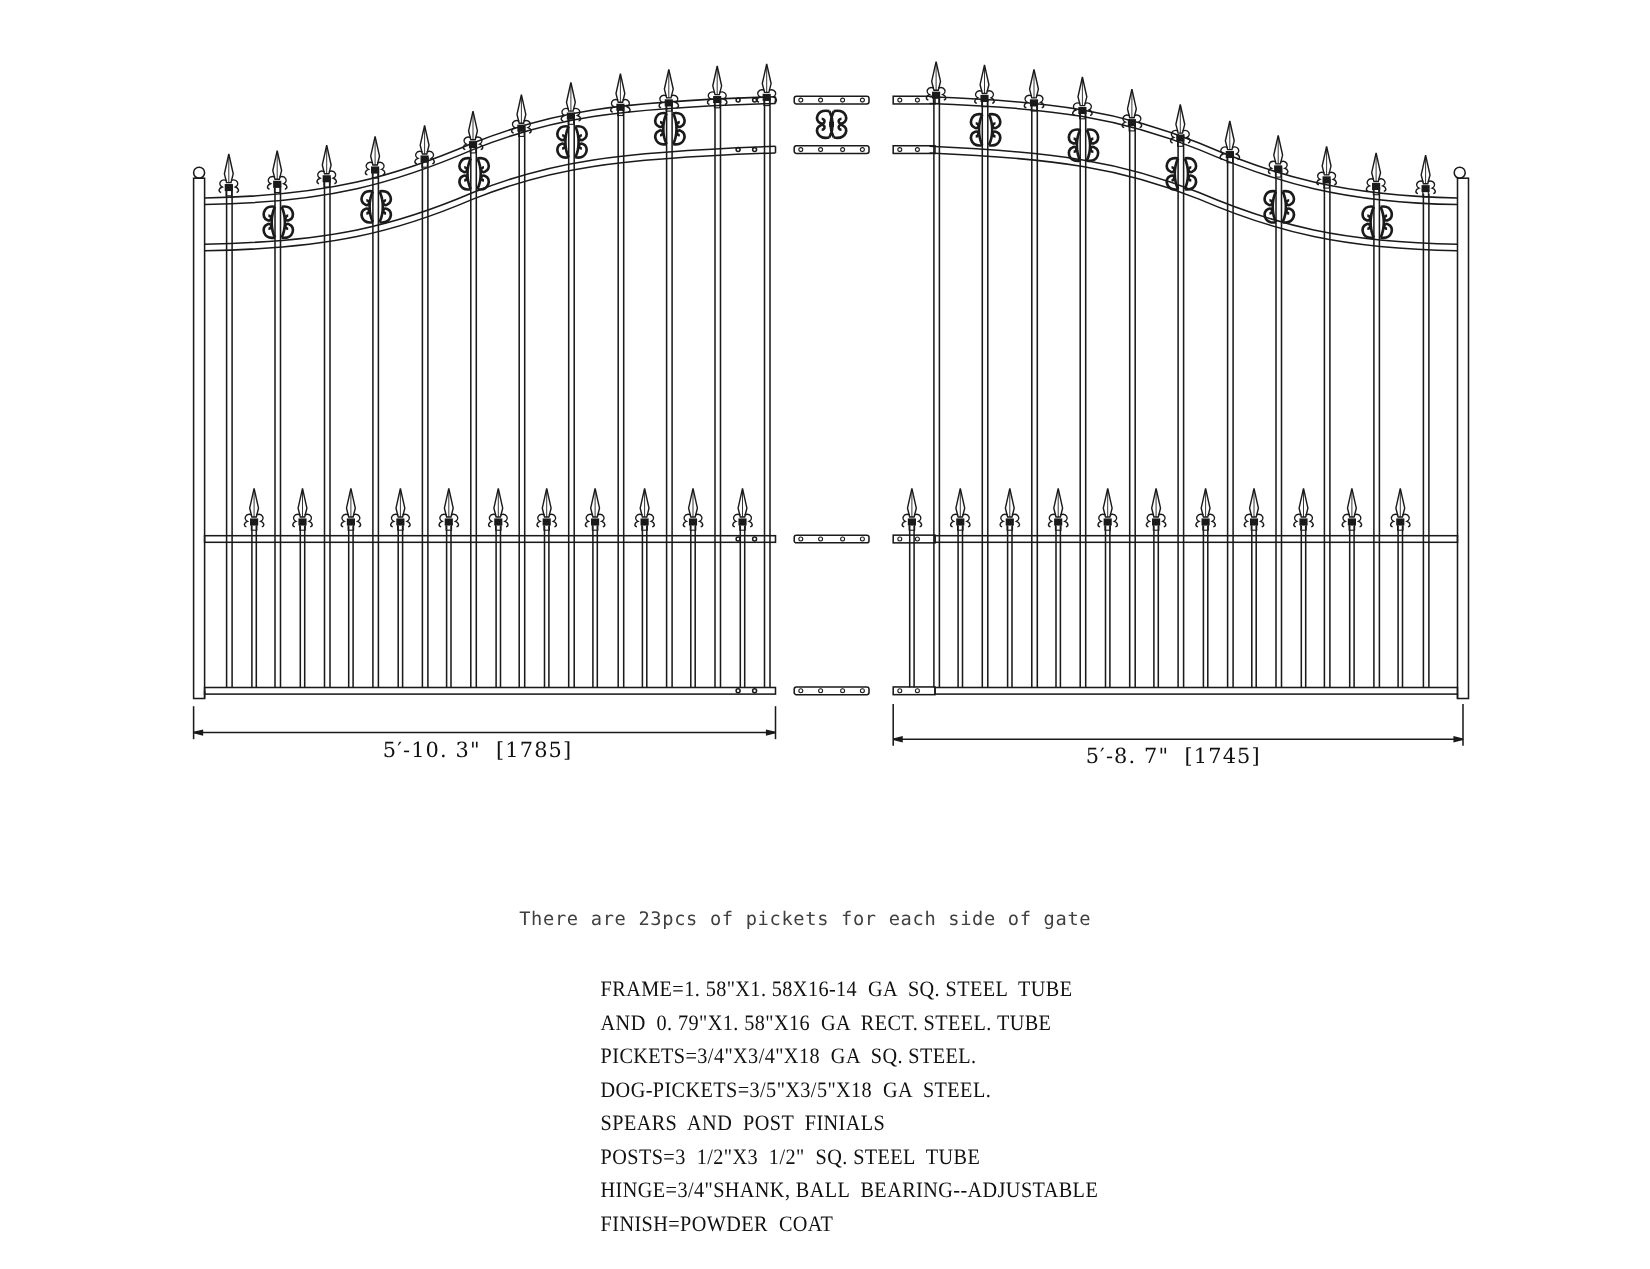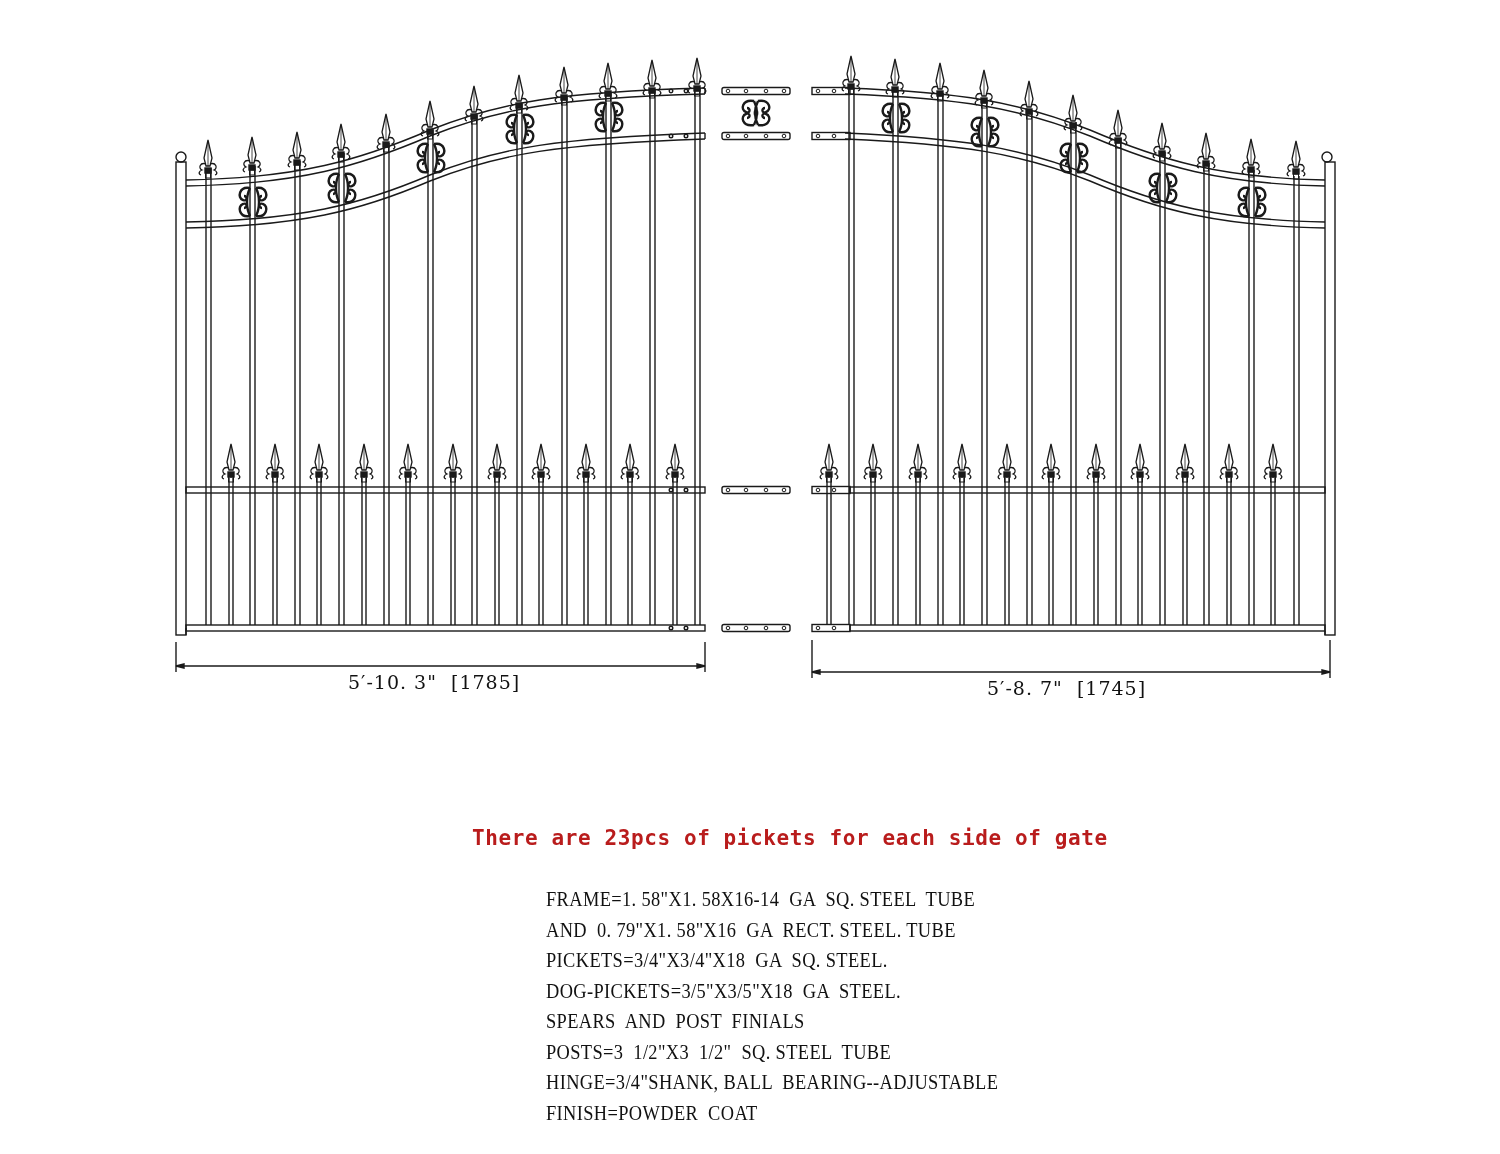--- a/index.html
+++ b/index.html
@@ -1,19 +1,19 @@
 <!DOCTYPE html>
 <html><head>
 <meta charset="utf-8">
 <style>
   html, body { margin: 0; padding: 0; background: #ffffff; }
   body { width: 1500px; height: 1154px; position: relative; overflow: hidden; font-family: "DejaVu Serif", "Liberation Serif", serif; }
   #drawing { position: absolute; left: 0; top: 0; width: 1500px; height: 760px; }
   .dim-label { position: absolute; font-family: "DejaVu Serif", "Liberation Serif", serif; font-size: 19px; color: #111; letter-spacing: 1px; white-space: pre; }
-  .note-title { position: absolute; left: 472px; top: 826px; font-family: "DejaVu Sans Mono", "Liberation Mono", monospace; font-size: 21px; color: #b91c1c; letter-spacing: 0.6px; white-space: pre; font-weight: bold; }
+  .note-title { position: absolute; left: 472px; top: 826px; font-family: "DejaVu Sans Mono", "Liberation Mono", monospace; font-size: 17px; color: #404040; letter-spacing: 0.6px; white-space: pre; }
   .specs { position: absolute; left: 546px; top: 884px; margin: 0; padding: 0; list-style: none; }
   .specs li { font-family: "Liberation Serif", "DejaVu Serif", serif; font-size: 20px; line-height: 30.5px; color: #111; letter-spacing: 0.4px; white-space: pre; transform: scaleX(0.92); transform-origin: left center; }
 </style>
 </head>
 <body>
 
 <svg id="drawing" viewBox="0 0 1500 760" xmlns="http://www.w3.org/2000/svg">
   <defs>
 
     <g id="spear">

